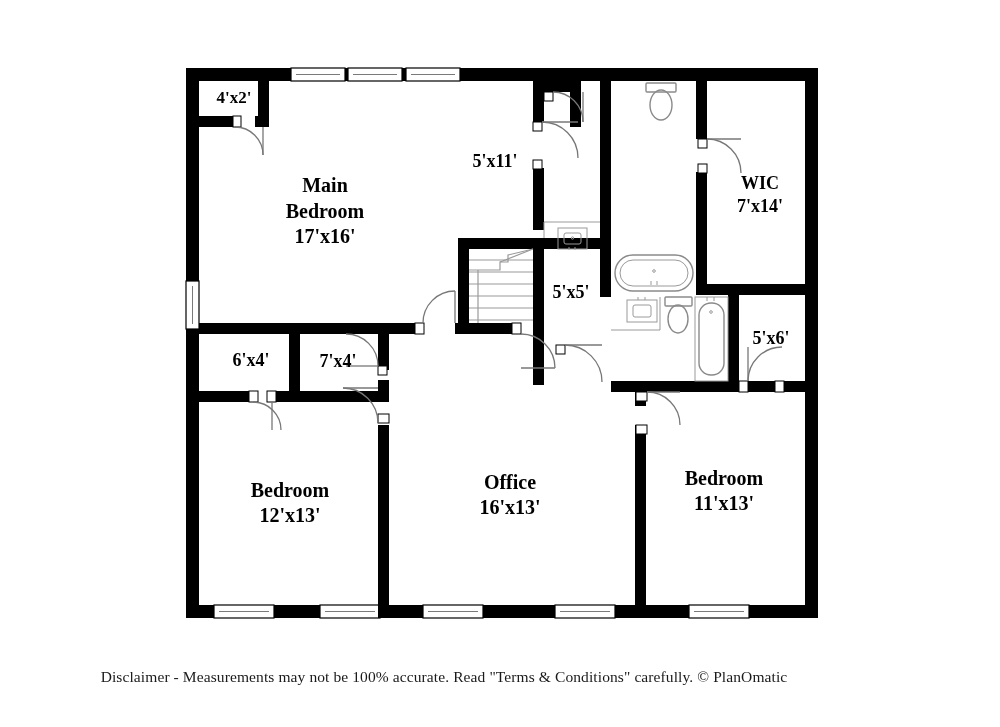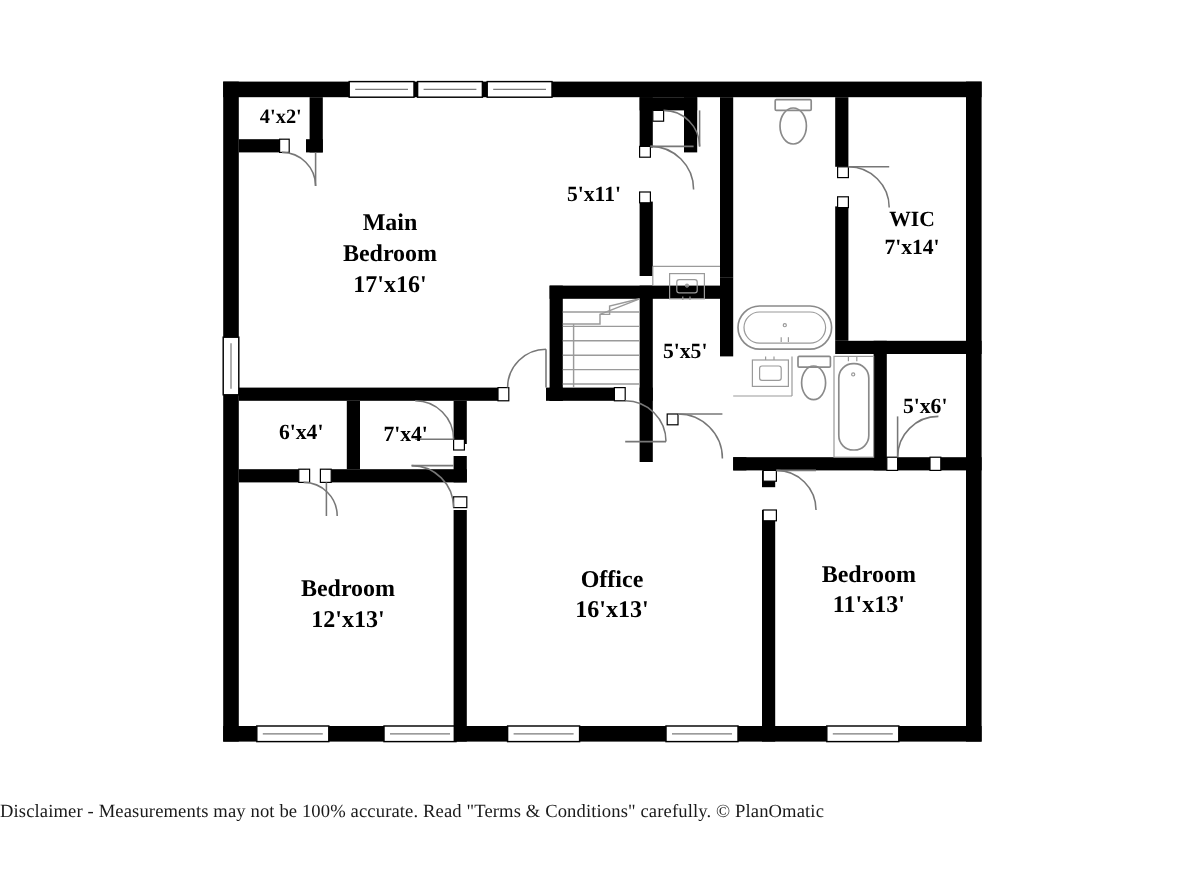--- a/index.html
+++ b/index.html
@@ -33,20 +33,21 @@
     dominant-baseline: middle;
   }
   .rl-big { font-size: 20px; }
   .rl-med { font-size: 18px; }
   .rl-small { font-size: 17px; }
   .disclaimer {
     position: absolute;
     left: 0;
     top: 668px;
     width: 888px;
+    text-align: center;
     font-family: "Liberation Serif", "DejaVu Serif", serif;
     font-size: 15.5px;
     color: #1a1a1a;
     letter-spacing: 0.1px;
   }
   .wall { fill: #000000; }
   .fixture {
     fill: none;
     stroke: #8a8a8a;
     stroke-width: 1.4;

